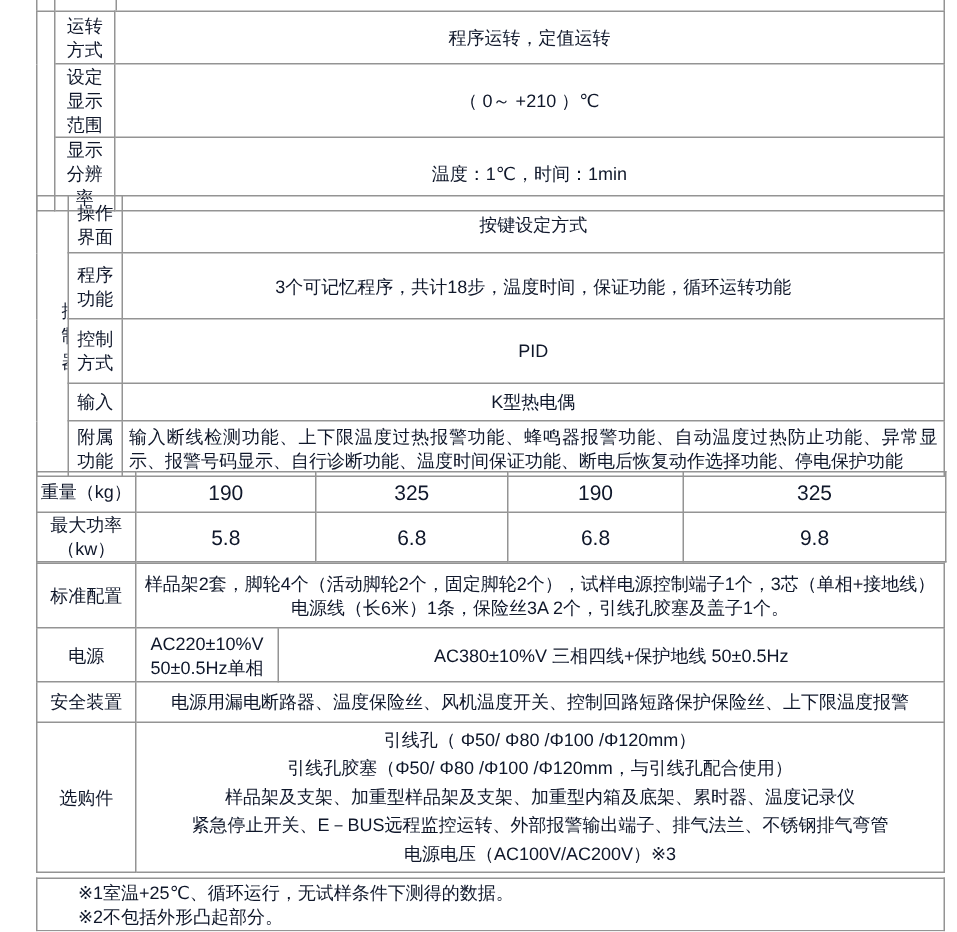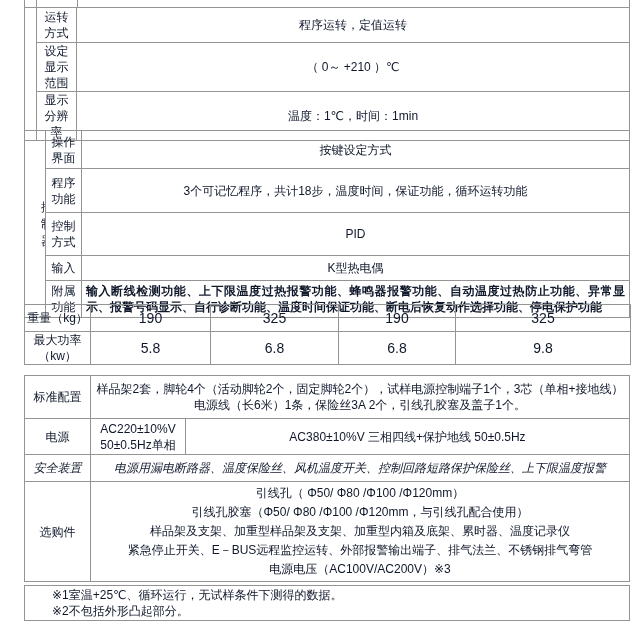--- a/index.html
+++ b/index.html
@@ -46,39 +46,39 @@
   .secB{top:130px;}
   .secB .c1{width:21px;}
   .secB .c2{width:36px;}
   .secB .r1{height:38px;}
   .secB .r2{height:44px;}
   .secB .r3{height:43px;}
   .secB .r4{height:25px;}
   .secB .r5{height:37px;}
   .group-cell{line-height:17px;padding:16px;}
 
-  .secC1{top:304px;border-radius:18px;}
+  .secC1{top:314px;border-radius:18px;}
   .secC1 .c0{width:66px;}
   .secC1 .cv1{width:120px;}
   .secC1 .cv2{width:128px;}
   .secC1 .cv3{width:117px;}
   .secC1 .cv4{width:175px;}
   .secC1 .r1{height:27px;}
   .secC1 .r2{height:33px;}
   .num{font-size:14px;}
 
   .secC2{top:375px;}
   .secC2 .c0{width:66px;}
   .secC2 .c1{width:95px;}
   .secC2 .r1{height:43px;}
   .secC2 .r2{height:36px;}
-  .secC2 .r3{height:27px;font-style:italic;}
+  .secC2 .r3{height:27px;}
   .secC2 .r4{height:97px;}
 
-  .justify-cell{text-align:justify;text-justify:inter-ideograph;padding:2px 4px;line-height:16px;font-weight:bold;}
+  .justify-cell{text-align:justify;text-justify:inter-ideograph;padding:2px 4px;line-height:16px;}
   .left-cell{text-align:center;padding:2px 8px;}
   .opt-line{line-height:19px;white-space:nowrap;}
 
   .secD{top:585px;}
   .secD .r1{height:30px;}
   .footnote-cell{text-align:left;padding:1px 27px;line-height:16px;}
 </style>
 </head>
 <body>
 

